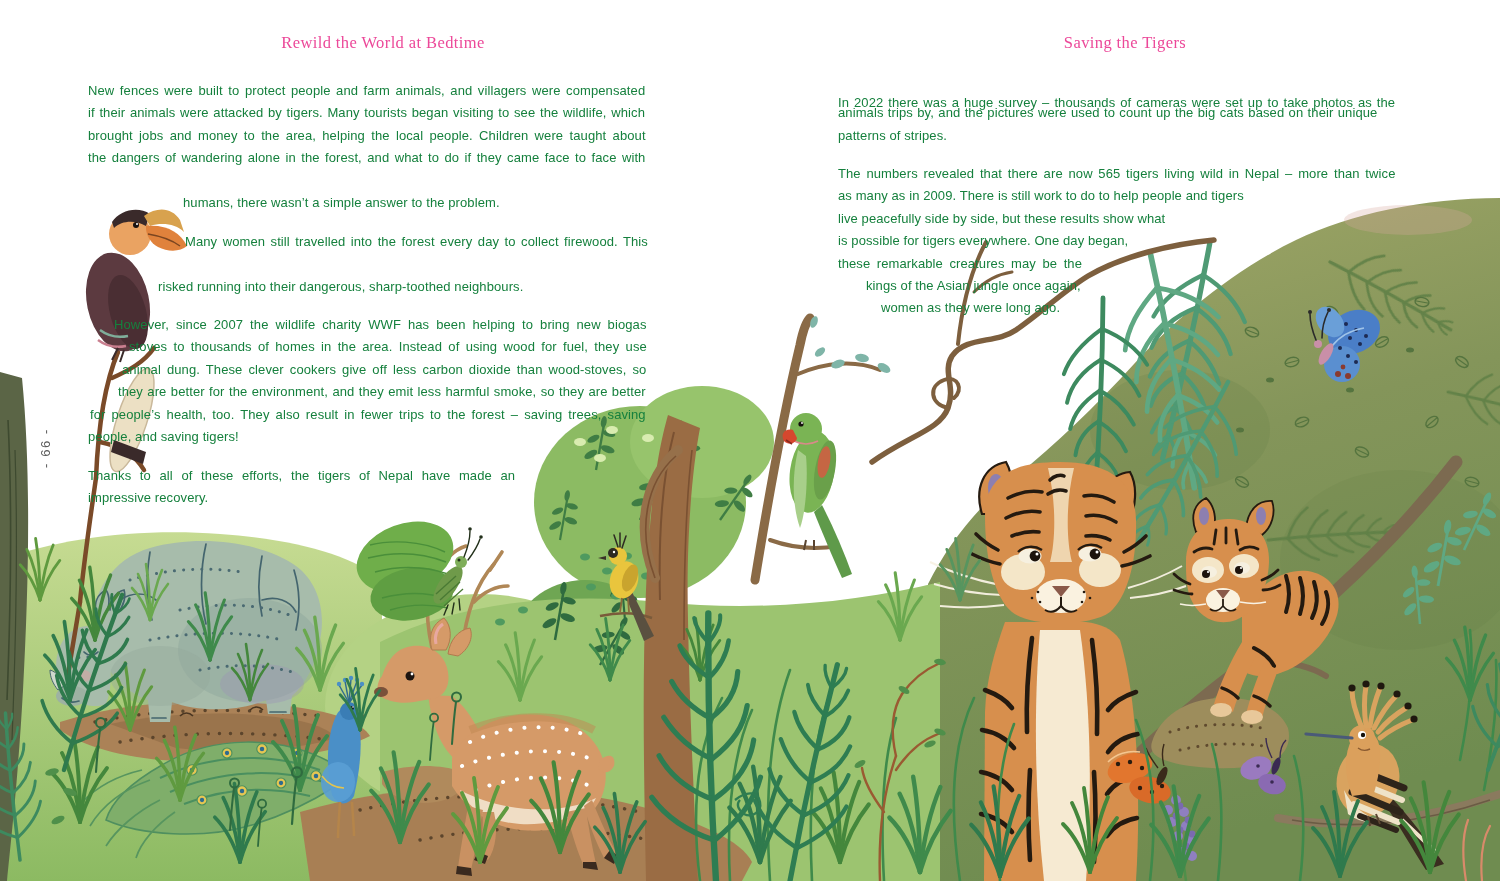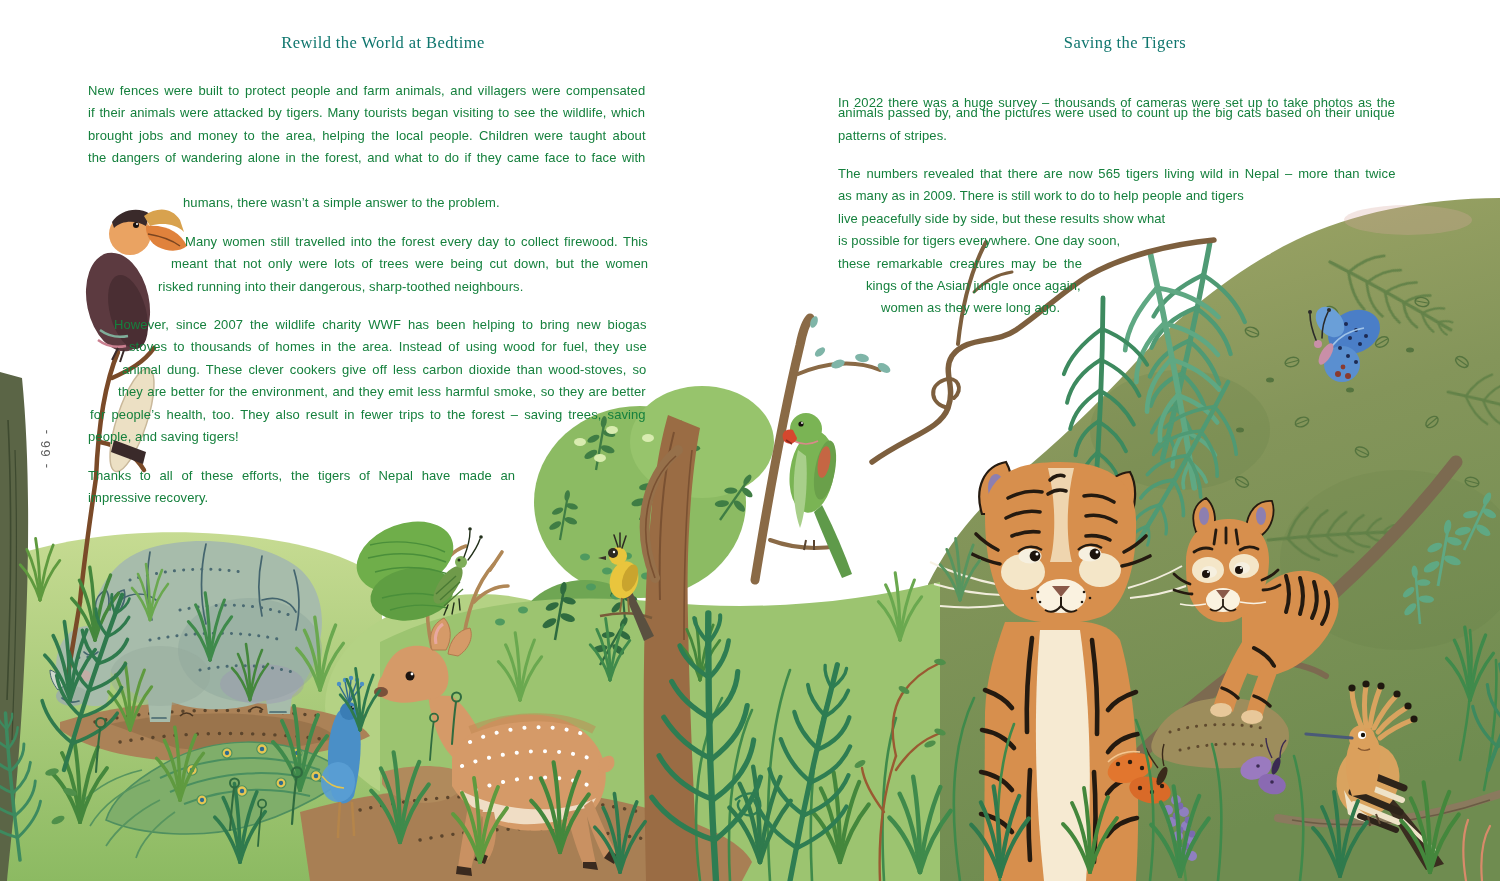--- a/index.html
+++ b/index.html
@@ -1,20 +1,20 @@
 <!DOCTYPE html>
 <html><head>
 <meta charset="utf-8">
 <style>
   html,body{margin:0;padding:0;background:#e8e8e8;}
   .spread{position:relative;width:1500px;height:881px;background:#ffffff;overflow:hidden;
           font-family:"Liberation Sans",sans-serif;}
   .illo{position:absolute;left:0;top:0;width:1500px;height:881px;}
   .header{position:absolute;top:33px;height:22px;text-align:center;
-          font-family:"Liberation Serif",serif;font-size:16.5px;letter-spacing:.4px;color:#0f766e;}
+          font-family:"Liberation Serif",serif;font-size:16.5px;letter-spacing:.4px;color:#ec4899;}
   #hdr-left{left:0;width:766px;}
   #hdr-right{left:750px;width:750px;}
   .page-text{position:absolute;left:0;top:0;width:1500px;height:881px;pointer-events:none;}
   .tline{position:absolute;font-size:13px;line-height:22.4px;color:#15803d;
          letter-spacing:.1px;white-space:nowrap;}
   .pagenum{position:absolute;left:45px;top:448px;transform:translate(-50%,-50%) rotate(-90deg);
            font-size:13px;letter-spacing:1.6px;color:#5a5a5a;white-space:nowrap;}
 </style>
 </head>
 <body>
@@ -738,37 +738,36 @@
 <div class="header" id="hdr-left">Rewild the World at Bedtime</div>
 <div class="header" id="hdr-right">Saving the Tigers</div>
 <div class="pagenum">- 66 -</div>
 <div class="page-text" id="lp-text">
       <div class="tline" style="left: 88px; top: 80px; word-spacing: 1.83293px;">New fences were built to protect people and farm animals, and villagers were compensated</div>
       <div class="tline" style="left: 88px; top: 102.4px; word-spacing: 0.984375px;">if their animals were attacked by tigers. Many tourists began visiting to see the wildlife, which</div>
       <div class="tline" style="left: 88px; top: 124.8px; word-spacing: 2.59933px;">brought jobs and money to the area, helping the local people. Children were taught about</div>
       <div class="tline" style="left: 88px; top: 147.2px; word-spacing: 1.71788px;">the dangers of wandering alone in the forest, and what to do if they came face to face with</div>
       <div class="tline" style="left: 183px; top: 192px;">humans, there wasn’t a simple answer to the problem.</div>
       <div class="tline" style="left: 185px; top: 231px; word-spacing: 1.76172px;">Many women still travelled into the forest every day to collect firewood. This</div>
-      <div class="tline" style="left: 171px; top: 253.4px; word-spacing: 2.94978px;">meant that not only were lots of trees were being cut down, but the women</div>
       <div class="tline" style="left: 158px; top: 275.8px;">risked running into their dangerous, sharp-toothed neighbours.</div>
       <div class="tline" style="left: 114px; top: 314px; word-spacing: 3.26442px;">However, since 2007 the wildlife charity WWF has been helping to bring new biogas</div>
       <div class="tline" style="left: 129px; top: 336.4px; word-spacing: 2.56354px;">stoves to thousands of homes in the area. Instead of using wood for fuel, they use</div>
       <div class="tline" style="left: 122px; top: 358.8px; word-spacing: 2.33464px;">animal dung. These clever cookers give off less carbon dioxide than wood-stoves, so</div>
       <div class="tline" style="left: 118px; top: 381.2px; word-spacing: 0.673958px;">they are better for the environment, and they emit less harmful smoke, so they are better</div>
       <div class="tline" style="left: 90px; top: 403.6px; word-spacing: 2.33398px;">for people’s health, too. They also result in fewer trips to the forest – saving trees, saving</div>
       <div class="tline" style="left: 88px; top: 426px;">people, and saving tigers!</div>
       <div class="tline" style="left: 88px; top: 465px; word-spacing: 4.91016px;">Thanks to all of these efforts, the tigers of Nepal have made an</div>
       <div class="tline" style="left: 88px; top: 487.4px;">impressive recovery.</div>
     </div>
 <div class="page-text" id="rp-text">
       <div class="tline" style="left: 838px; top: 92px; word-spacing: 1.23785px;">In 2022 there was a huge survey – thousands of cameras were set up to take photos as the</div>
-      <div class="tline" style="left: 838px; top: 102.4px; word-spacing: 0.644301px;">animals passed by, and the pictures were used to count up the big cats based on their unique</div>
+      <div class="tline" style="left: 838px; top: 102.4px; word-spacing: 0.644301px;">animals trips by, and the pictures were used to count up the big cats based on their unique</div>
       <div class="tline" style="left: 838px; top: 124.8px;">patterns of stripes.</div>
       <div class="tline" style="left: 838px; top: 163px; word-spacing: 2.04102px;">The numbers revealed that there are now 565 tigers living wild in Nepal – more than twice</div>
       <div class="tline" style="left: 838px; top: 185.4px;">as many as in 2009. There is still work to do to help people and tigers</div>
       <div class="tline" style="left: 838px; top: 207.8px;">live peacefully side by side, but these results show what</div>
-      <div class="tline" style="left: 838px; top: 230.2px;">is possible for tigers everywhere. One day soon,</div>
+      <div class="tline" style="left: 838px; top: 230.2px;">is possible for tigers everywhere. One day began,</div>
       <div class="tline" style="left: 838px; top: 252.6px; word-spacing: 2.83281px;">these  remarkable  creatures  may  be  the</div>
       <div class="tline" style="left: 866px; top: 275px;">kings of the Asian jungle once again,</div>
       <div class="tline" style="left: 881px; top: 297.4px;">women as they were long ago.</div>
     </div>
 
 </div>
 
 </body></html>

